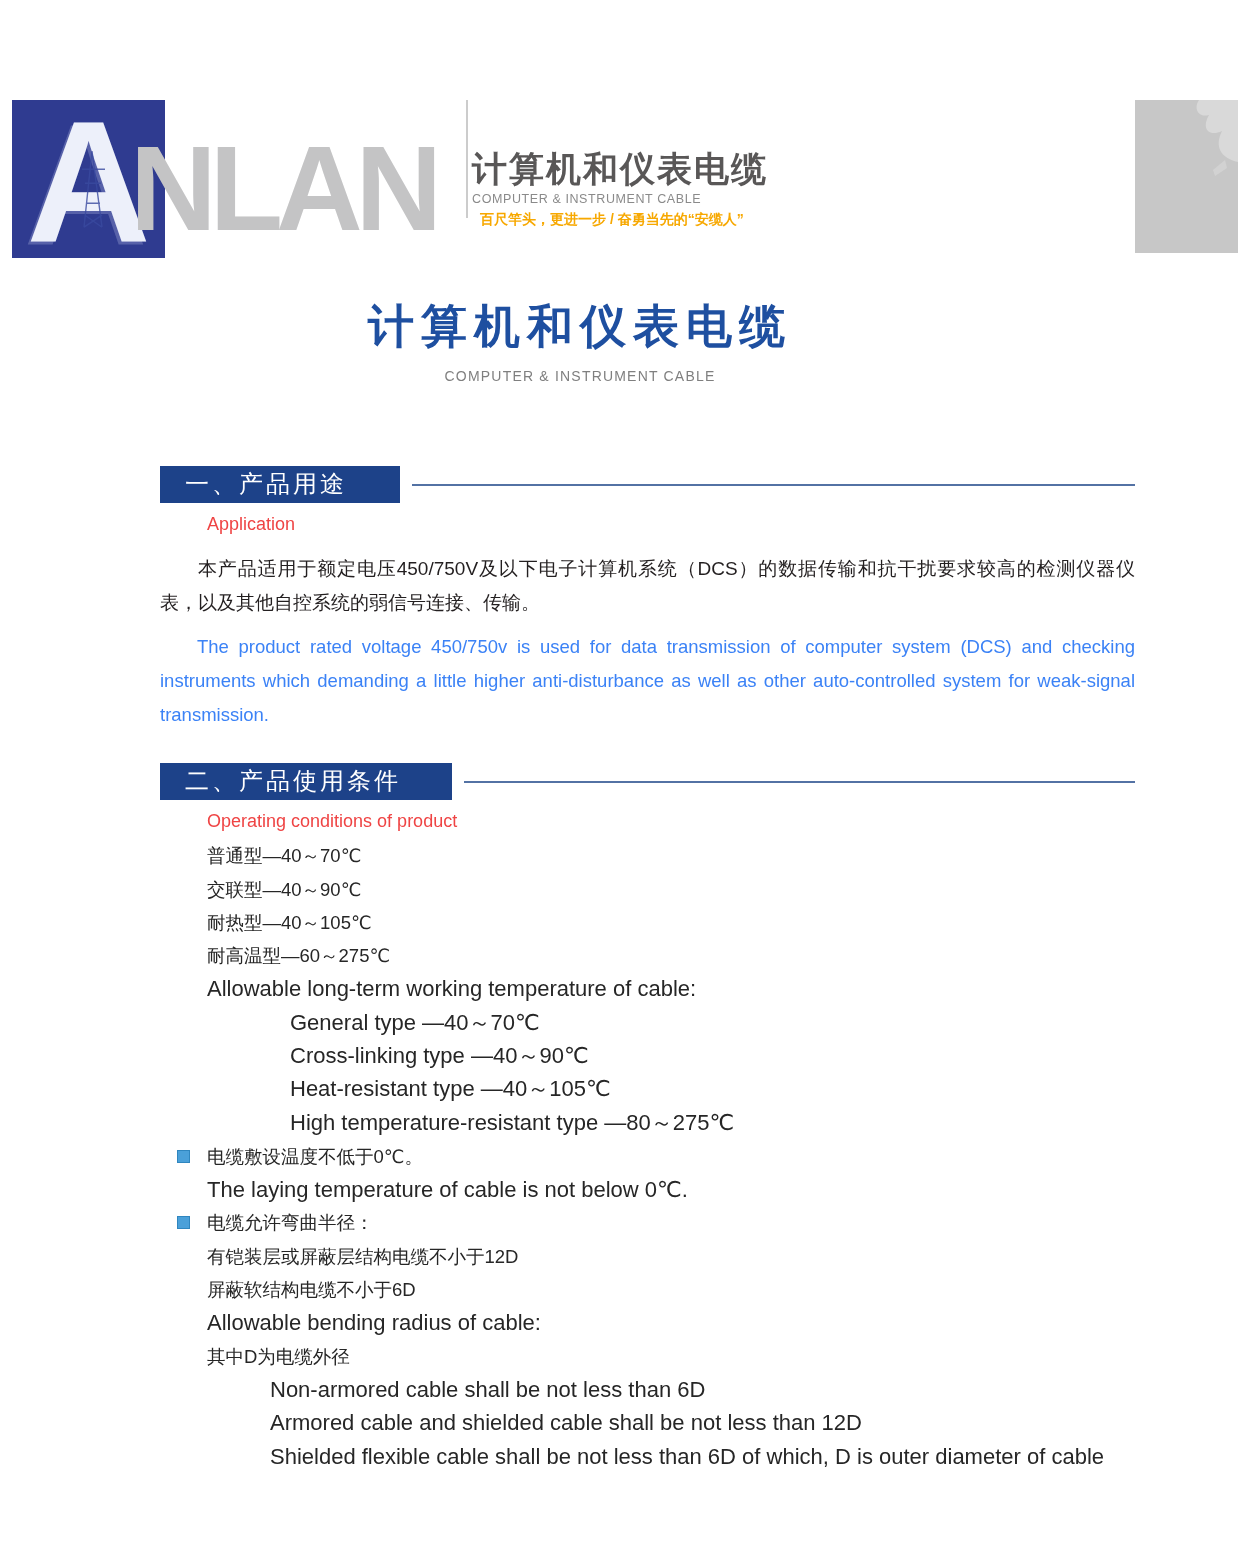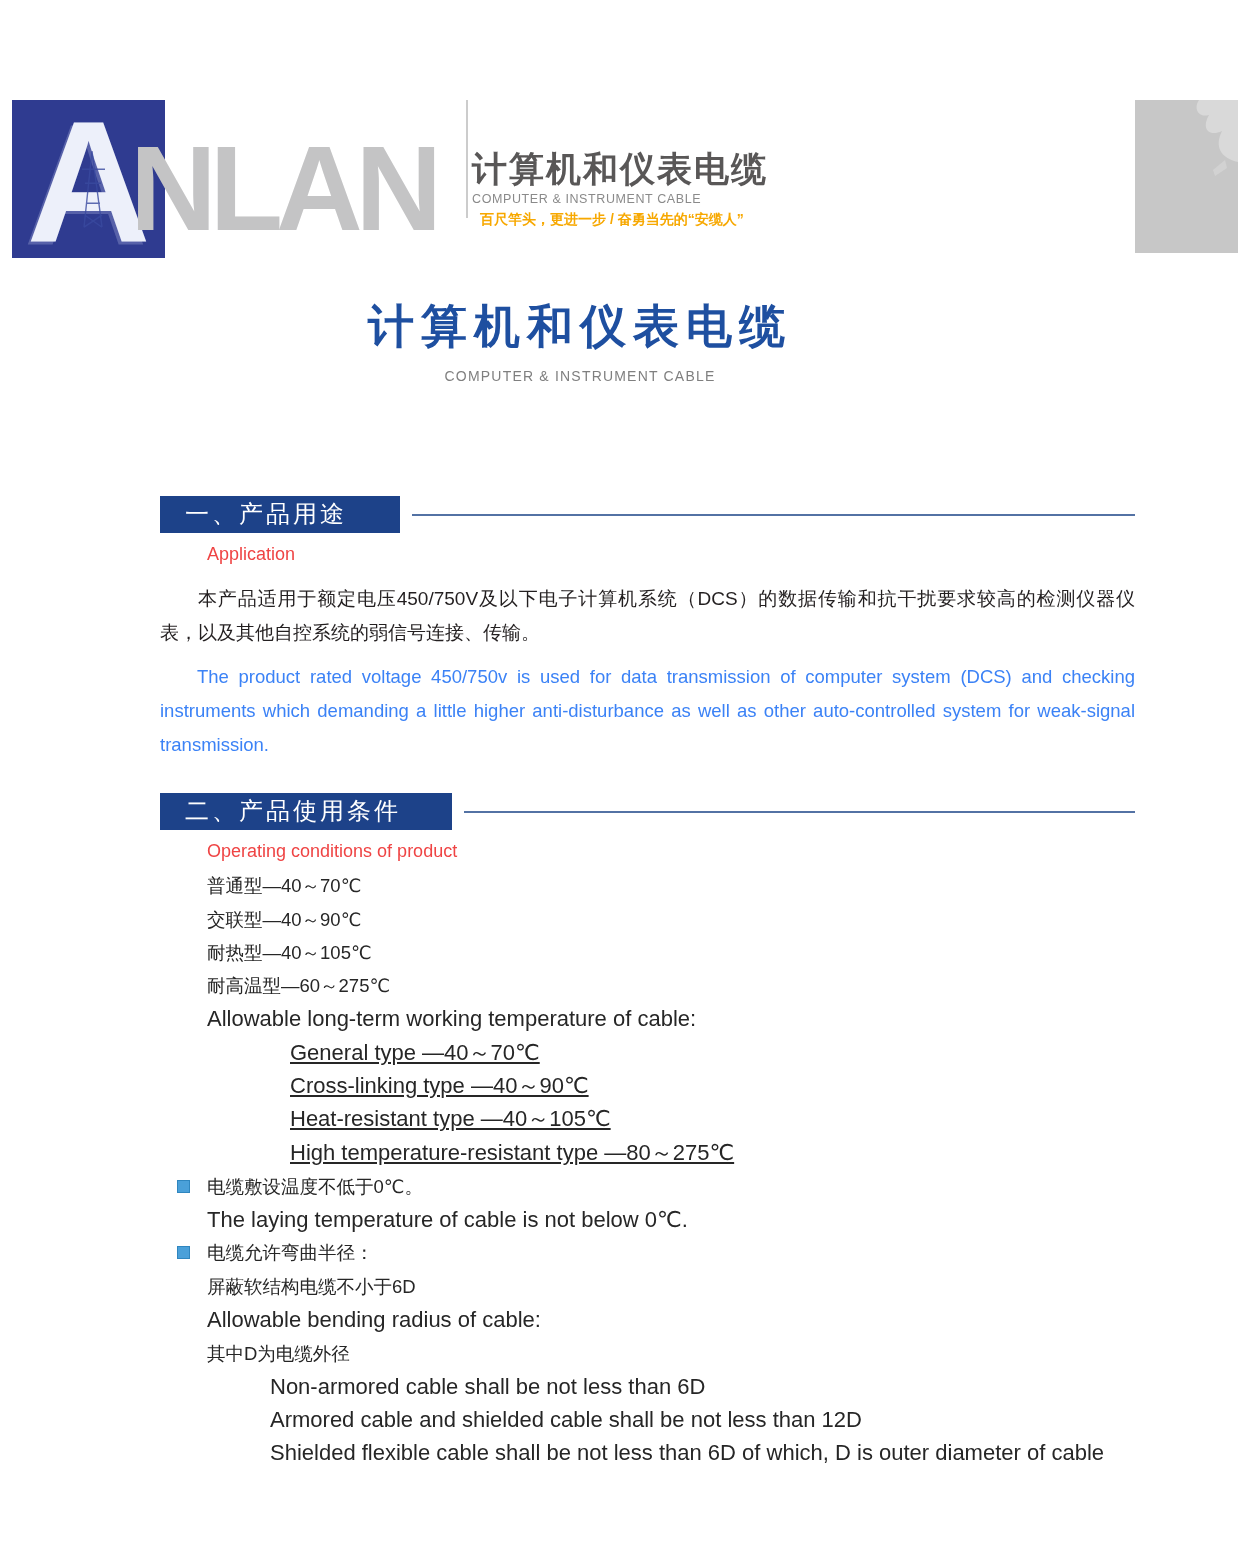--- a/index.html
+++ b/index.html
@@ -73,21 +73,21 @@
     color:var(--title-blue,#1e4fa0);
   }
   .doc-subtitle {
     margin-top:10px;
     font-size:14px; letter-spacing:1.2px; color:#7f7f7f;
   }
 
   
   .content { margin-left:160px; width:975px; }
 
-  .sec1 { margin-top:112px; }
+  .sec1 { margin-top:82px; }
   .sec2 { margin-top:31px; }
 
   .sec-banner-row { display:flex; align-items:center; }
   .sec-banner {
     height:37px;
     background:var(--banner-blue,#1d4289);
     color:#ffffff;
     font-size:24px; font-weight:500; letter-spacing:3px;
     display:flex; align-items:center;
     padding:0 30px 2px 25px;
@@ -115,21 +115,21 @@
   
   .rows { margin-top:7px; }
   .row {
     min-height:33.4px;
     display:flex; align-items:center;
     font-size:18.5px; color:#262626;
     padding-left:47px;
   }
   .row.en { font-size:22px; }
   .row.bullet { padding-left:17px; }
-  .row.ind-a { padding-left:130px;text-decoration:underline; }
+  .row.ind-a { padding-left:130px; }
   .row.ind-b { padding-left:110px; }
   .sq-bullet {
     width:13px; height:13px; flex:0 0 auto;
     background:var(--bullet-blue,#4aa0d9);
     border:1px solid #2f86bf;
     margin-right:17px;
   }
 </style>
 </head>
 <body>
@@ -216,20 +216,23 @@
           <span>电缆敷设温度不低于0℃。</span>
         </div>
         <div class="row en">
             <span>The laying temperature of cable is not below 0℃.</span>
           </div>
         <div class="row bullet">
           <span class="sq-bullet"></span>
           <span>电缆允许弯曲半径：</span>
         </div>
         <div class="row">
+            <span>有铠装层或屏蔽层结构电缆不小于12D</span>
+          </div>
+        <div class="row">
             <span>屏蔽软结构电缆不小于6D</span>
           </div>
         <div class="row en">
             <span>Allowable bending radius of cable:</span>
           </div>
         <div class="row">
             <span>其中D为电缆外径</span>
           </div>
         <div class="row en ind-b">
             <span>Non-armored cable shall be not less than 6D</span>

